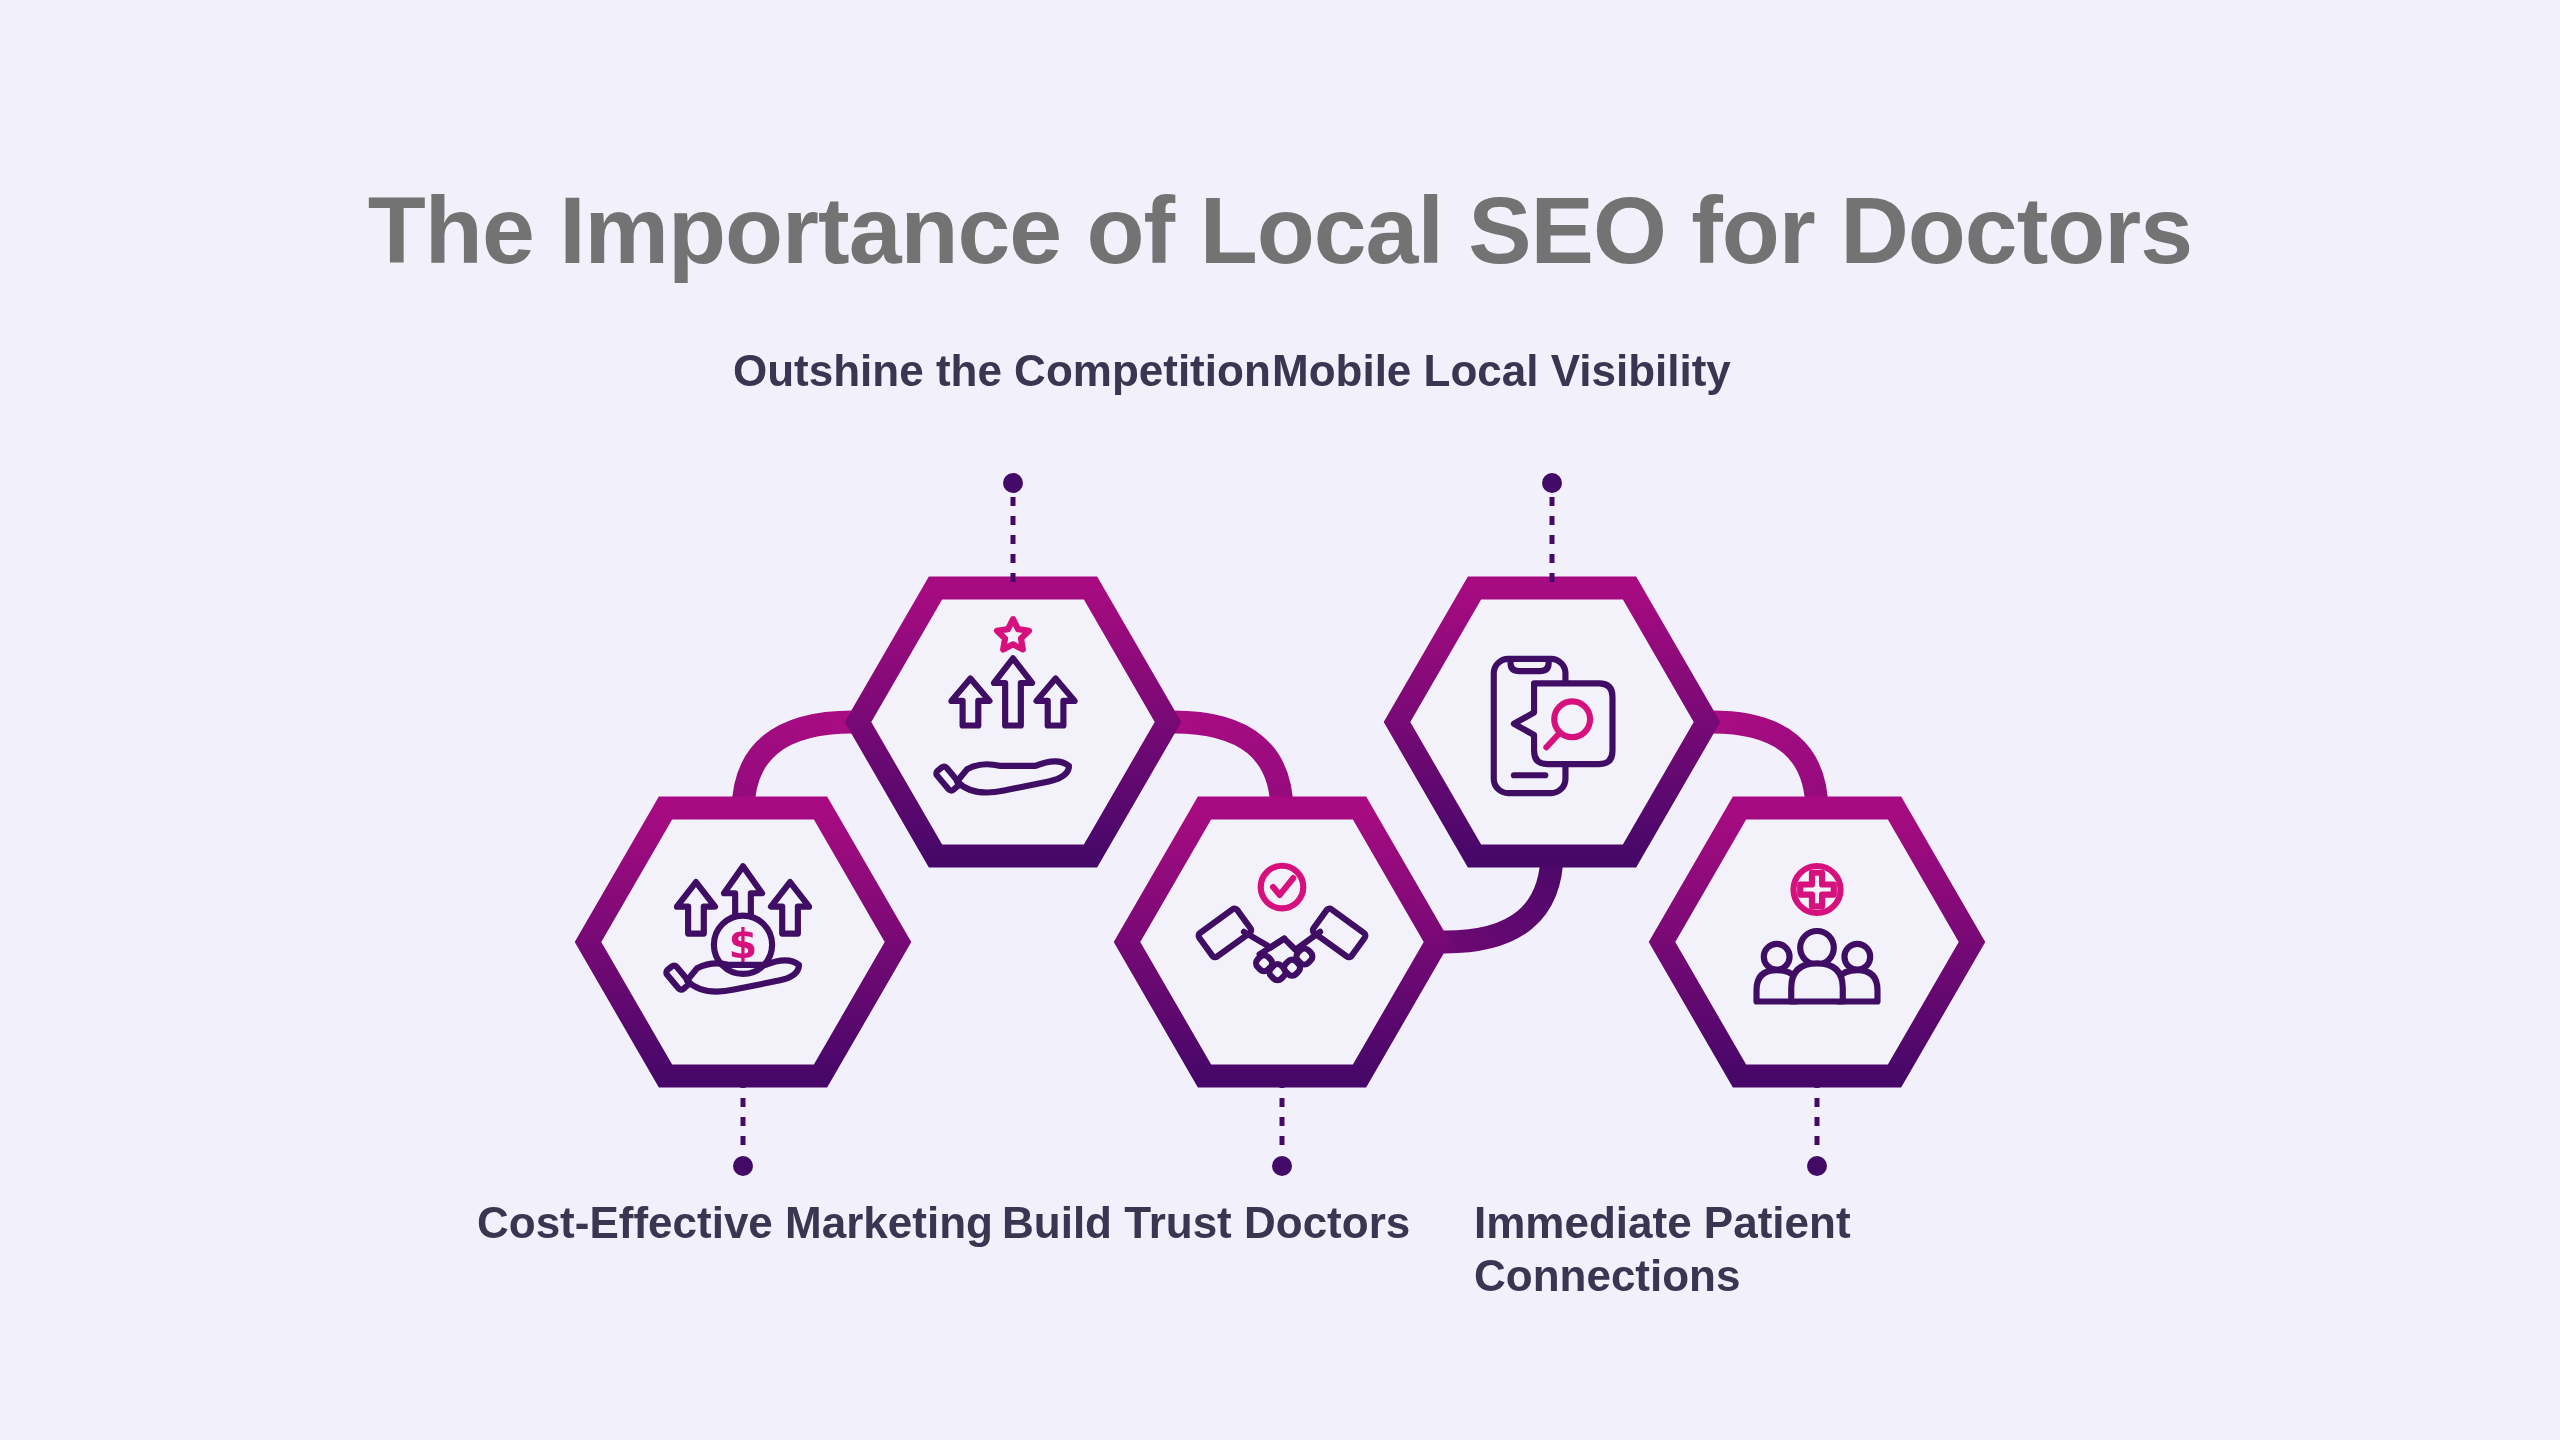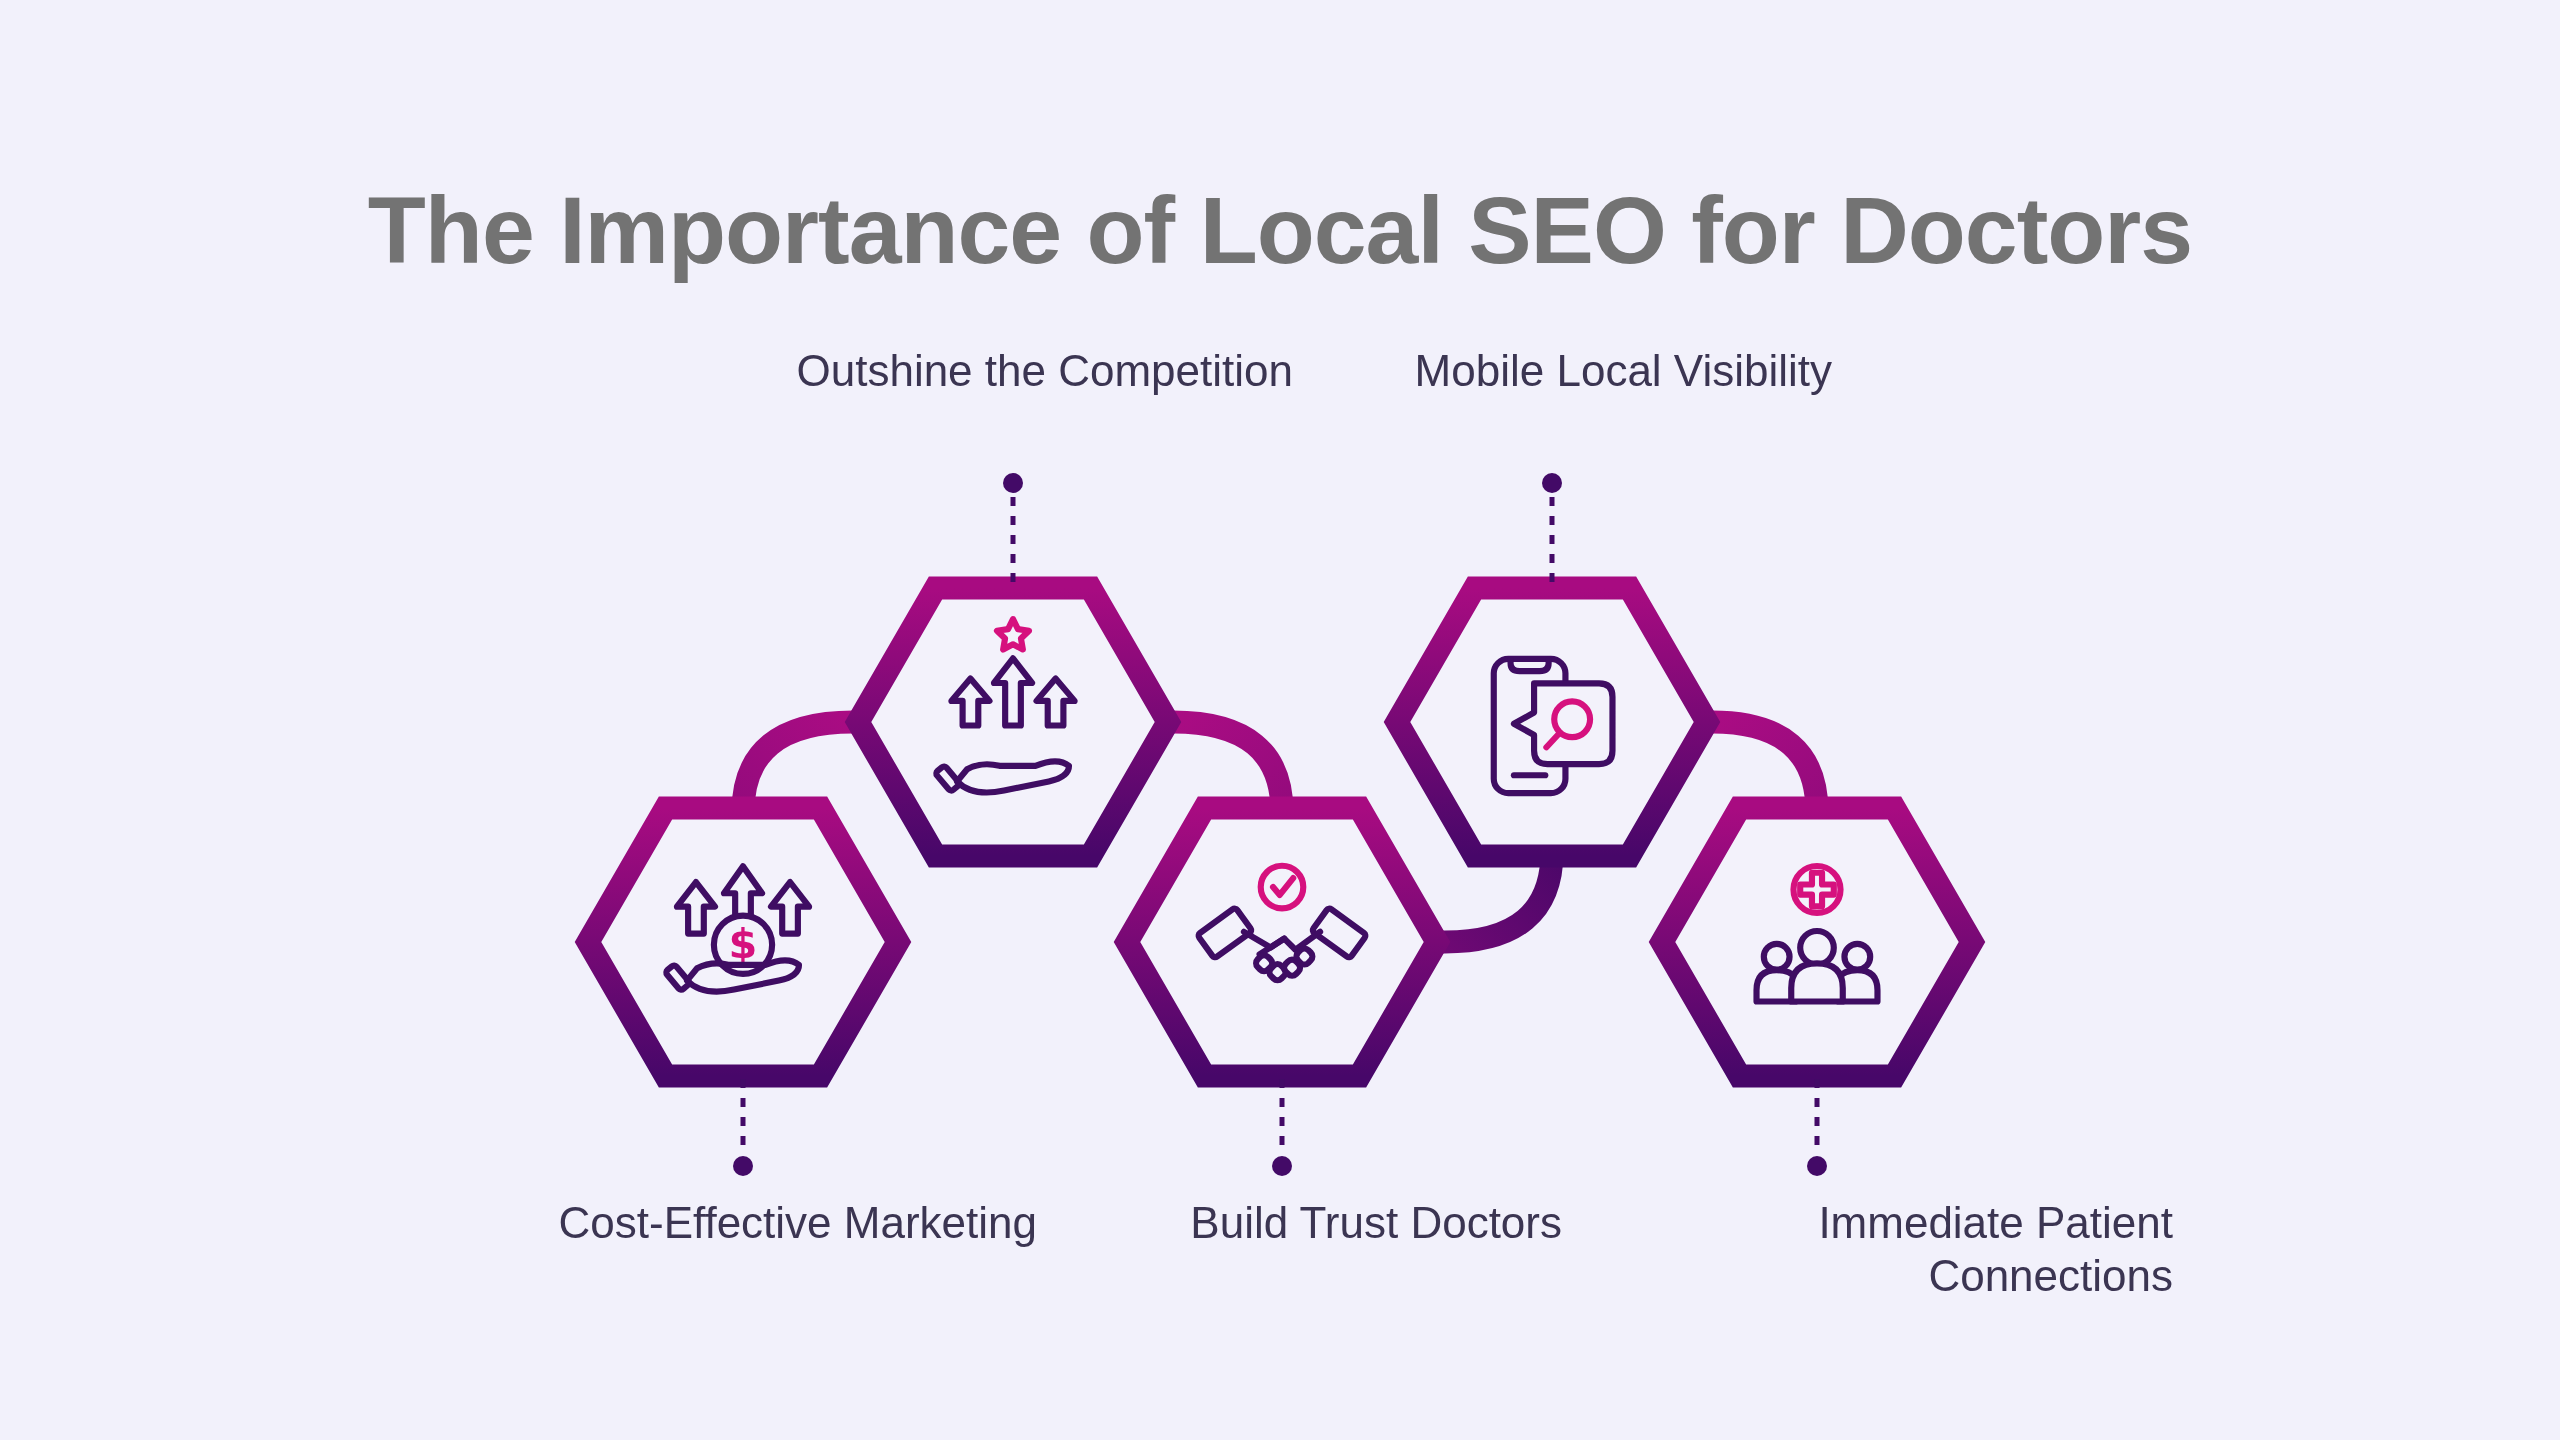--- a/index.html
+++ b/index.html
@@ -9,29 +9,29 @@
     font-family:"Liberation Sans","DejaVu Sans",sans-serif;
     position:relative;overflow:hidden;
   }
   .title{
     position:absolute;left:0;top:112px;width:2560px;
     text-align:center;
     font-size:95px;font-weight:bold;letter-spacing:-1px;
     color:#737373;
   }
   .label{
-    position:absolute;width:560px;text-align:right;
-    font-size:44px;line-height:53px;font-weight:400;
+    position:absolute;width:560px;text-align:left;
+    font-size:44px;line-height:53px;font-weight:700;
     color:#3b3552;
   }
   .label.top1{left:733px;top:344px;}
   .label.top2{left:1272px;top:344px;}
   .label.bot1{left:477px;top:1196px;}
   .label.bot2{left:1002px;top:1196px;}
-  .label.bot3{left:1613px;top:1196px;}
+  .label.bot3{left:1474px;top:1196px;}
   svg.diagram{position:absolute;left:0;top:0;}
   .hexline{fill:#f3f2fb;stroke:url(#gradHex);stroke-width:23;}
   .conn{fill:none;stroke-width:23;}
   .ic{stroke:#3f0d63;stroke-width:5.5;fill:none;stroke-linejoin:round;stroke-linecap:round;}
   .icf{fill:#f3f2fb;}
   .acc{stroke:#d6117e;fill:none;stroke-width:5.5;stroke-linejoin:round;stroke-linecap:round;}
   .dollar{font-family:"DejaVu Sans","Liberation Sans",sans-serif;font-size:37px;font-weight:bold;fill:#d6117e;}
   .dash{stroke:#430a67;stroke-width:5;stroke-dasharray:9 10;fill:none;}
   .dot{fill:#430a67;}
 </style>

